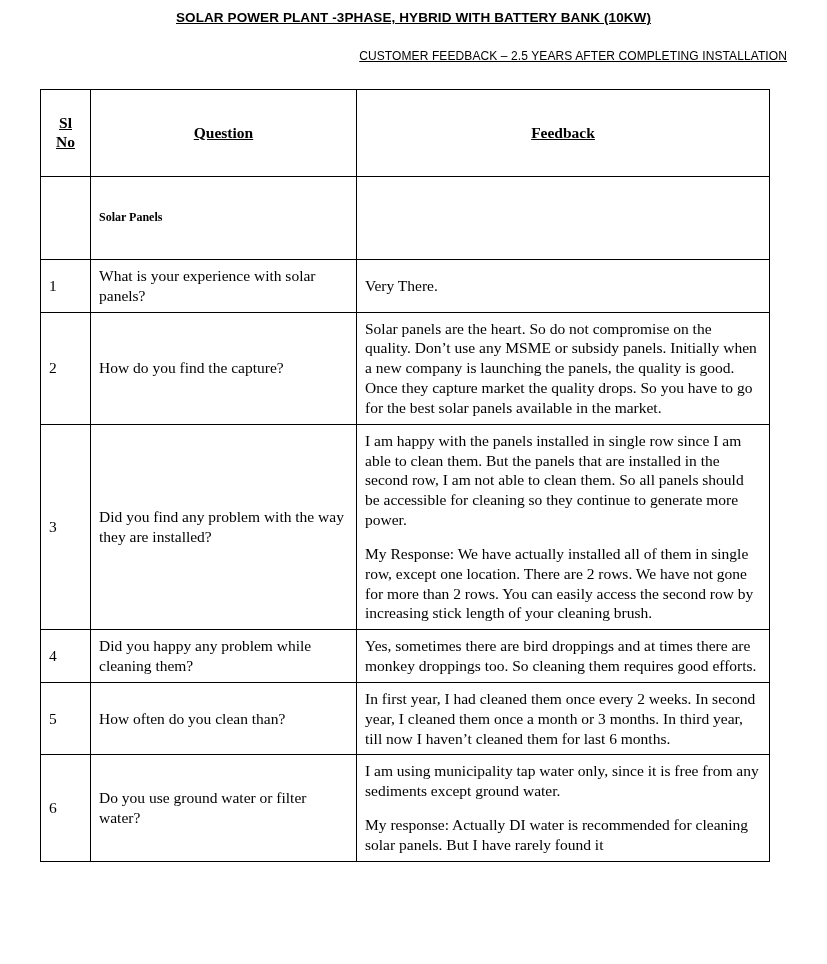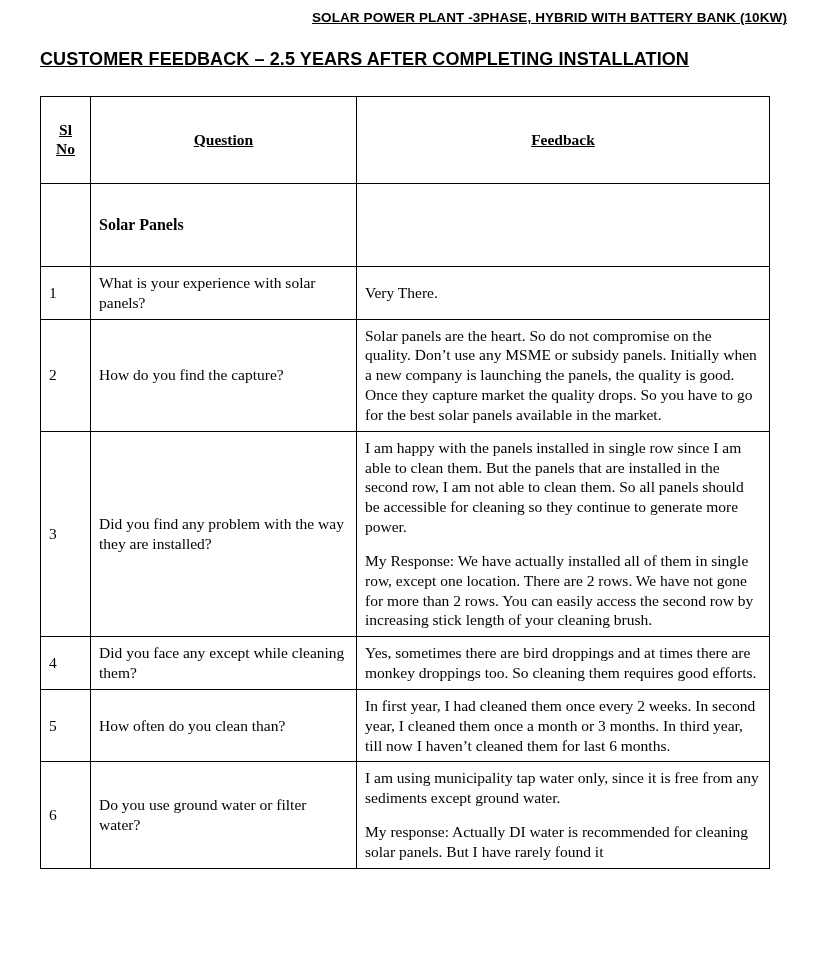--- a/index.html
+++ b/index.html
@@ -15,33 +15,33 @@
     overflow: hidden;
   }
   .page {
     width: 827px;
     height: 964px;
     position: relative;
     box-sizing: border-box;
     padding: 0 40px;
   }
   .doc-title {
-    text-align: right;
+    text-align: center;
     font-family: "Liberation Sans", sans-serif;
     font-weight: bold;
     font-size: 13.5px;
     text-decoration: underline;
     margin-top: 10px;
     letter-spacing: 0.1px;
   }
   .doc-subtitle {
-    text-align: left;
+    text-align: right;
     font-family: "Liberation Sans", sans-serif;
-    font-weight: bold;
-    font-size: 18px;
+    font-weight: normal;
+    font-size: 12px;
     text-decoration: underline;
     margin-top: 24px;
     letter-spacing: 0.1px;
   }
   table.feedback {
     border-collapse: collapse;
     margin-top: 26px;
     width: 729px;
     table-layout: fixed;
     padding-left: 24px;
@@ -81,21 +81,21 @@
     padding-left: 12px;
     padding-right: 10px;
   }
   td.f {
     vertical-align: top;
     padding-left: 10px;
     padding-right: 8px;
   }
   tr.section td.q {
     font-weight: bold;
-    font-size: 16px;
+    font-size: 12px;
   }
   tr.section td { height: 70px; }
   .para + .para { margin-top: 14px; }
   .clip { }
 </style>
 </head>
 <body>
 
 <div class="page">
 
@@ -149,21 +149,21 @@
         <td class="sl">3</td>
         <td class="q">Did you find any problem with the way they are installed?</td>
         <td class="f">
           <div class="para">I am happy with the panels installed in single row since I am able to clean them. But the panels that are installed in the second row, I am not able to clean them. So all panels should be accessible for cleaning so they continue to generate more power.</div>
           <div class="para">My Response: We have actually installed all of them in single row, except one location. There are 2 rows. We have not gone for more than 2 rows. You can easily access the second row by increasing stick length of your cleaning brush.</div>
         </td>
       </tr>
 
       <tr>
         <td class="sl">4</td>
-        <td class="q">Did you face any except while cleaning them?</td>
+        <td class="q">Did you happy any problem while cleaning them?</td>
         <td class="f">
           <div class="para">Yes, sometimes there are bird droppings and at times there are monkey droppings too. So cleaning them requires good efforts.</div>
         </td>
       </tr>
 
       <tr>
         <td class="sl">5</td>
         <td class="q">How often do you clean than?</td>
         <td class="f">
           <div class="para">In first year, I had cleaned them once every 2 weeks. In second year, I cleaned them once a month or 3 months. In third year, till now I haven’t cleaned them for last 6 months.</div>

